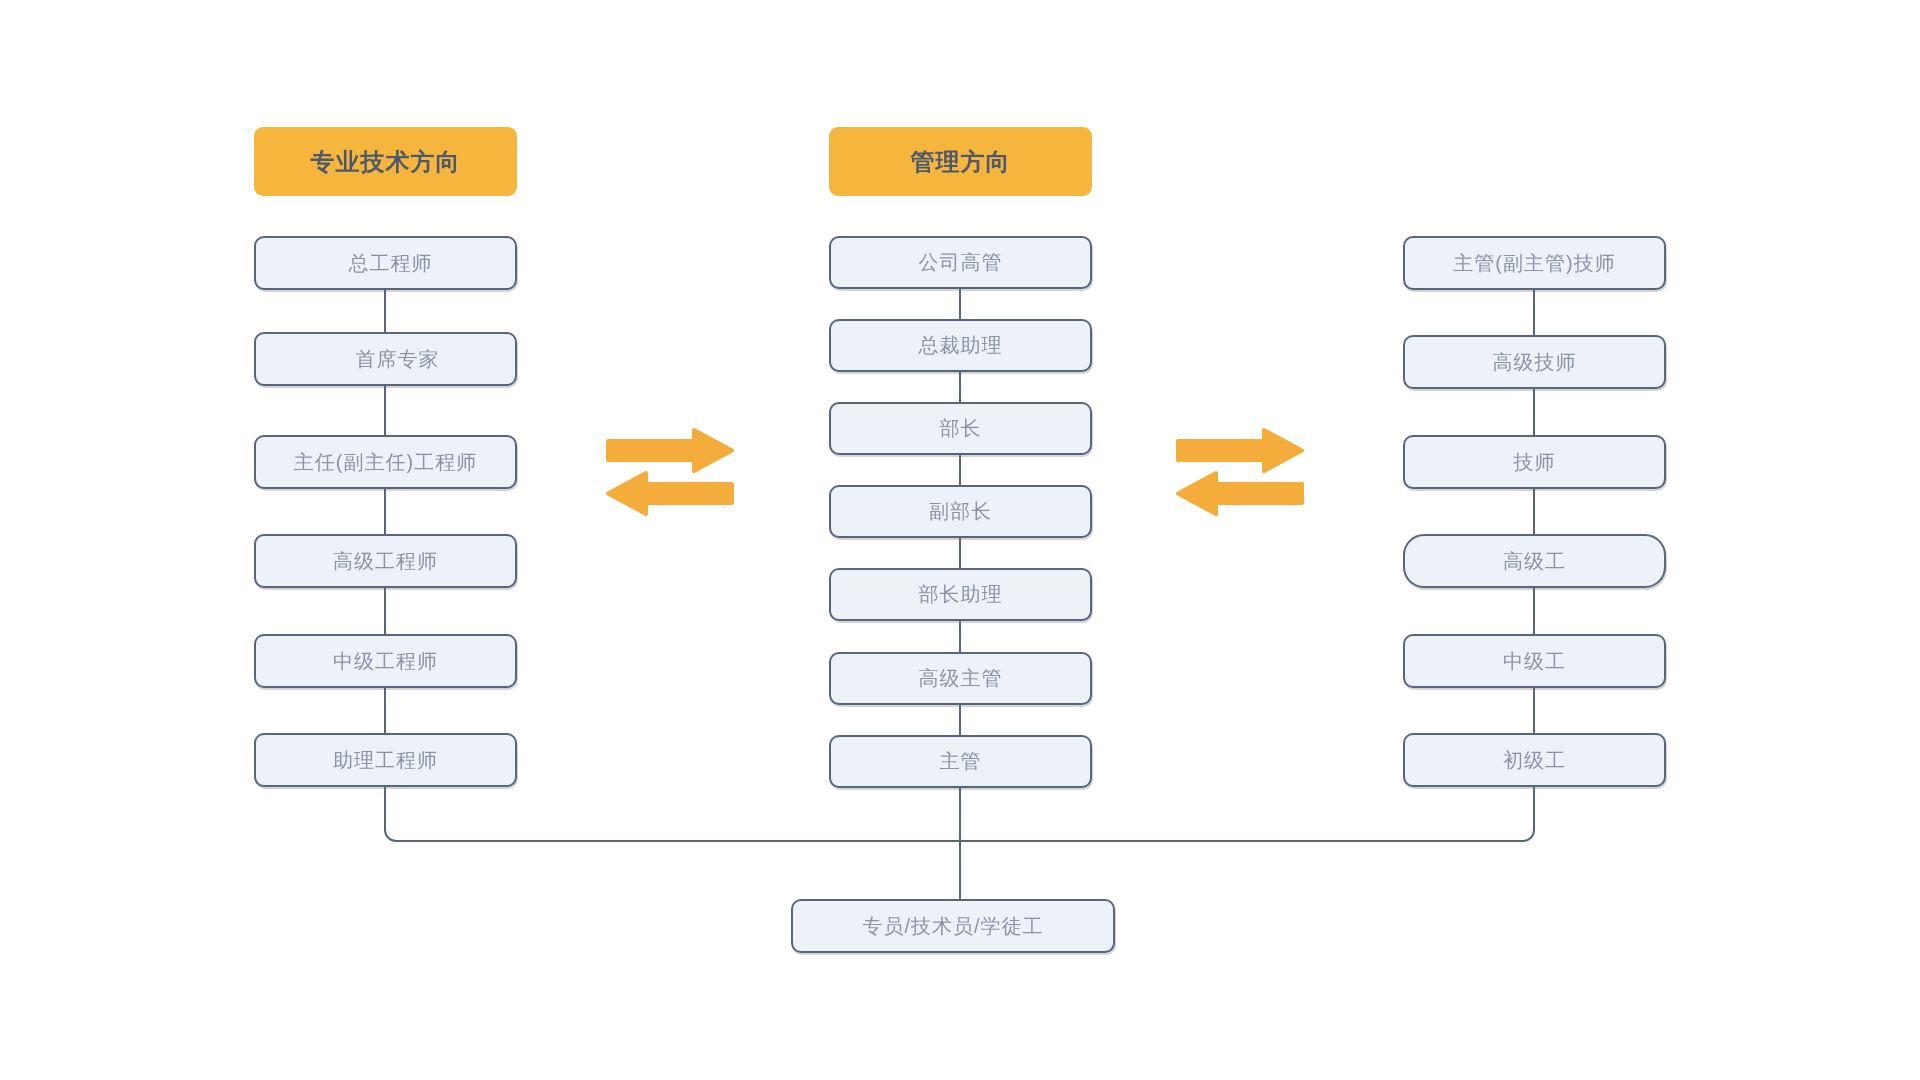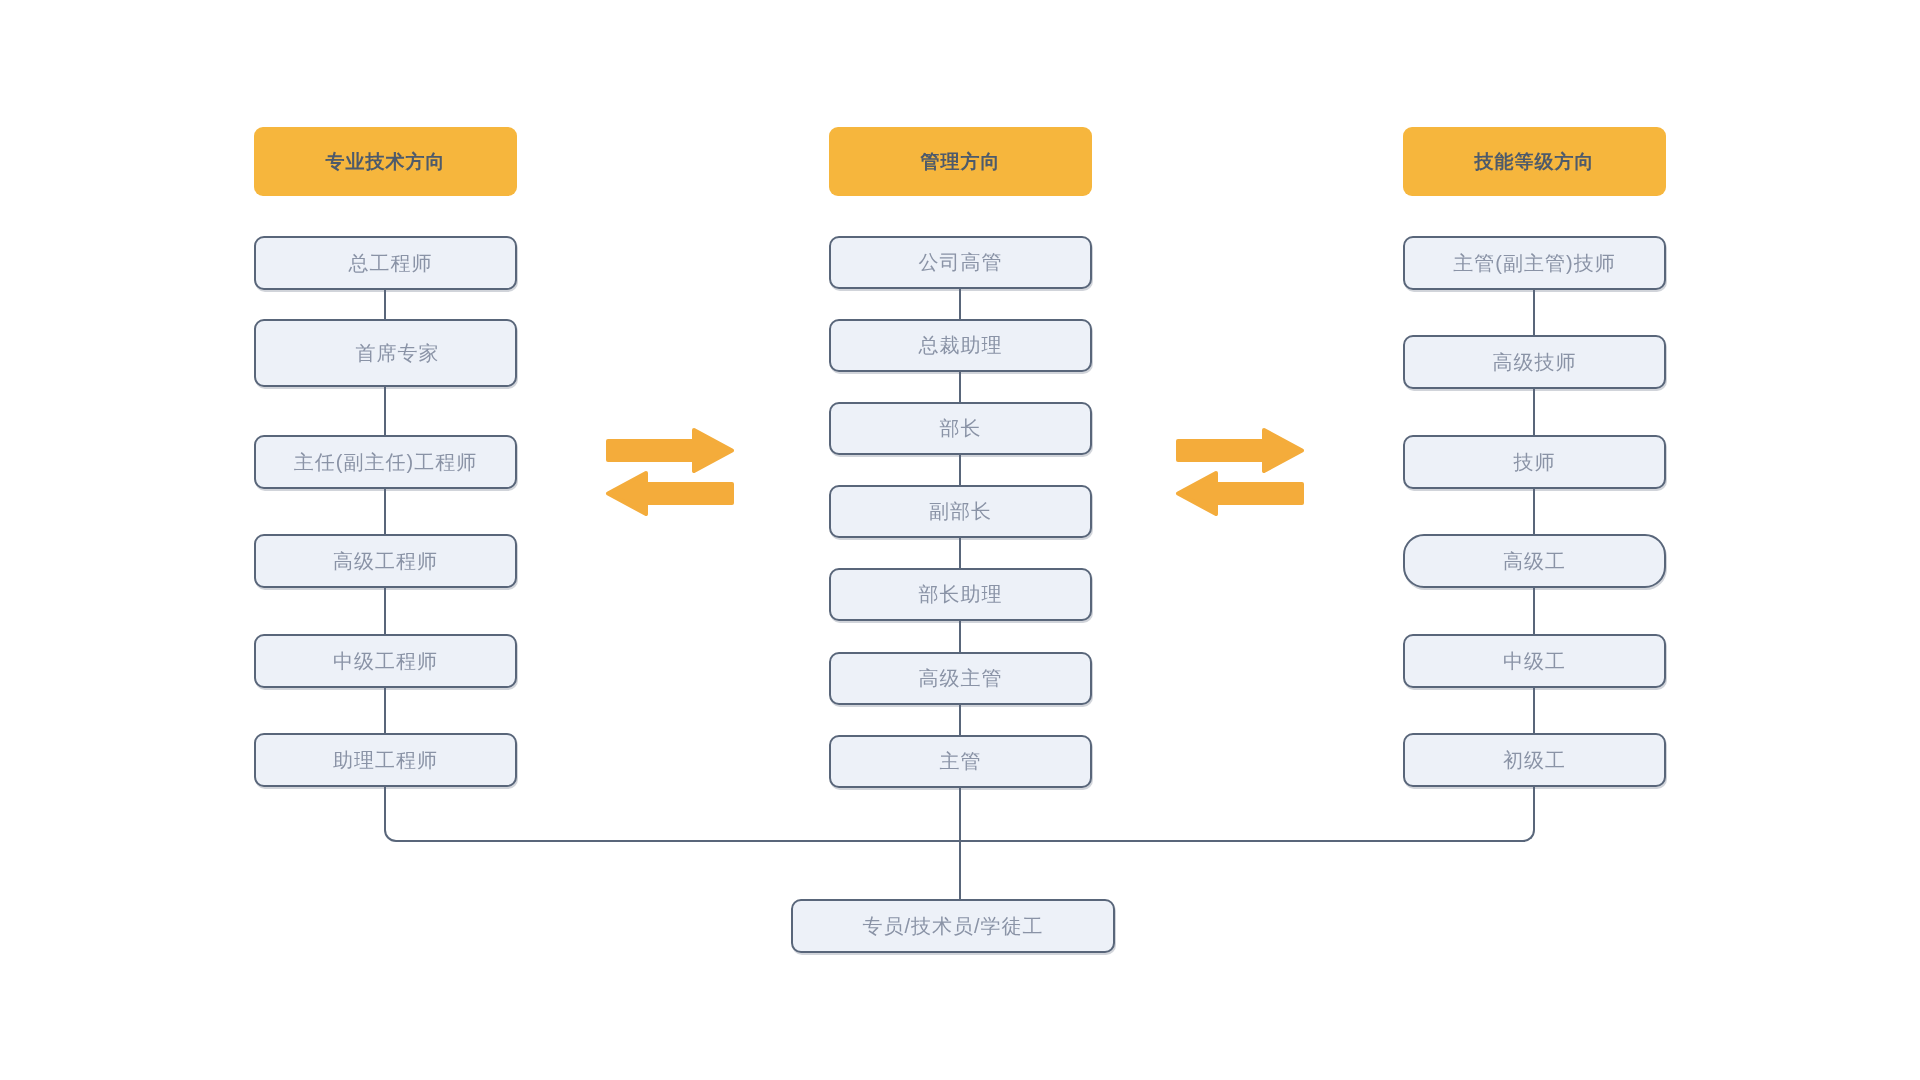--- a/index.html
+++ b/index.html
@@ -28,21 +28,21 @@
   .col-0 { left: 254px; }
   .col-1 { left: 829px; }
   .col-2 { left: 1403px; }
 
   .col-header {
     position: absolute;
     top: 127px; left: 0;
     width: 263px; height: 69px;
     background: var(--header-bg);
     color: var(--header-text);
-    font-size: 19px;
+    font-size: 24px;
     font-weight: bold;
     border-radius: 9px;
     display: flex; align-items: center; justify-content: center;
     z-index: 3;
     letter-spacing: 1px;
   }
 
   .spine {
     position: absolute;
     left: 130px;
@@ -108,21 +108,21 @@
 </head>
 <body>
 
 <div class="canvas">
 
   <div class="column col-0">
     <div class="spine"></div>
     <div class="col-header">专业技术方向</div>
     <div>
         <div class="level-box" style="top: 236px; height: 54px; padding-left: 10px;">总工程师</div>
-        <div class="level-box" style="top: 319px; height: 68px; padding-left: 24px;">首席专家</div>
+        <div class="level-box" style="top: 332px; height: 54px; padding-left: 24px;">首席专家</div>
         <div class="level-box" style="top: 435px; height: 54px;">主任(副主任)工程师</div>
         <div class="level-box" style="top: 534px; height: 54px;">高级工程师</div>
         <div class="level-box" style="top: 634px; height: 54px;">中级工程师</div>
         <div class="level-box" style="top: 733px; height: 54px;">助理工程师</div>
       </div>
   </div>
 
   <div class="column col-1">
     <div class="spine"></div>
     <div class="col-header">管理方向</div>
@@ -132,21 +132,20 @@
         <div class="level-box" style="top: 402px; height: 53px;">部长</div>
         <div class="level-box" style="top: 485px; height: 53px;">副部长</div>
         <div class="level-box" style="top: 568px; height: 53px;">部长助理</div>
         <div class="level-box" style="top: 652px; height: 53px;">高级主管</div>
         <div class="level-box" style="top: 735px; height: 53px;">主管</div>
       </div>
   </div>
 
   <div class="column col-2">
     <div class="spine"></div>
-    <div class="col-header">技能等级方向</div>
     <div>
         <div class="level-box" style="top: 236px; height: 54px;">主管(副主管)技师</div>
         <div class="level-box" style="top: 335px; height: 54px;">高级技师</div>
         <div class="level-box" style="top: 435px; height: 54px;">技师</div>
         <div class="level-box" style="top: 534px; height: 54px; border-radius: 21px;">高级工</div>
         <div class="level-box" style="top: 634px; height: 54px;">中级工</div>
         <div class="level-box" style="top: 733px; height: 54px;">初级工</div>
       </div>
   </div>
 

